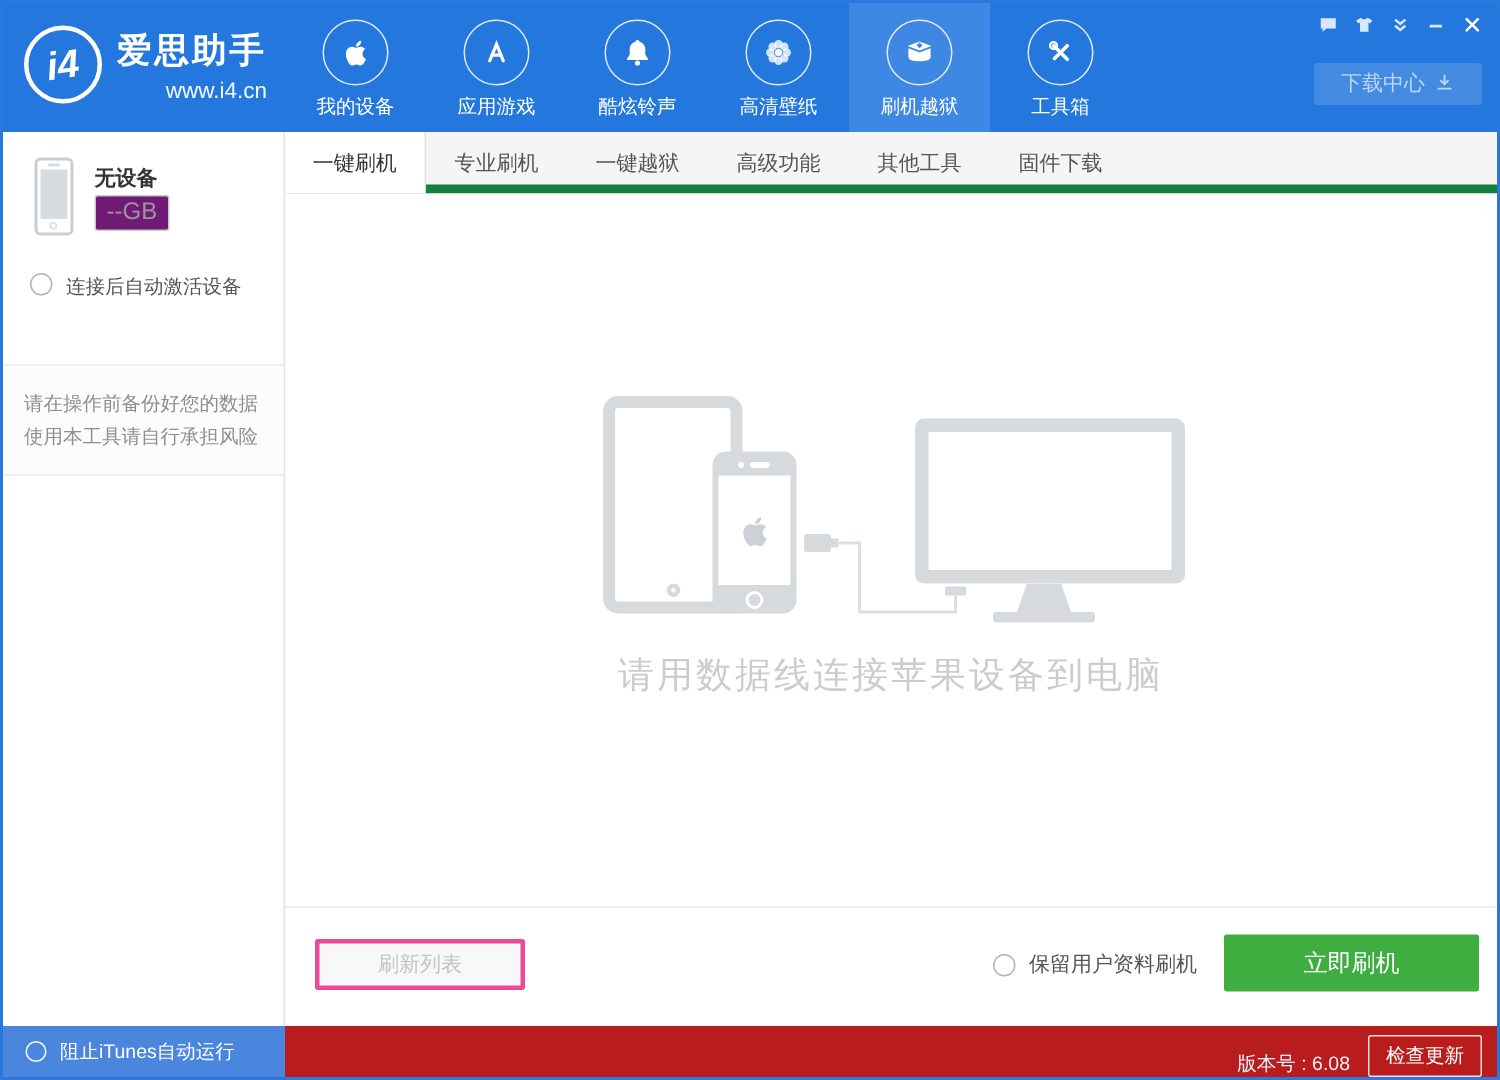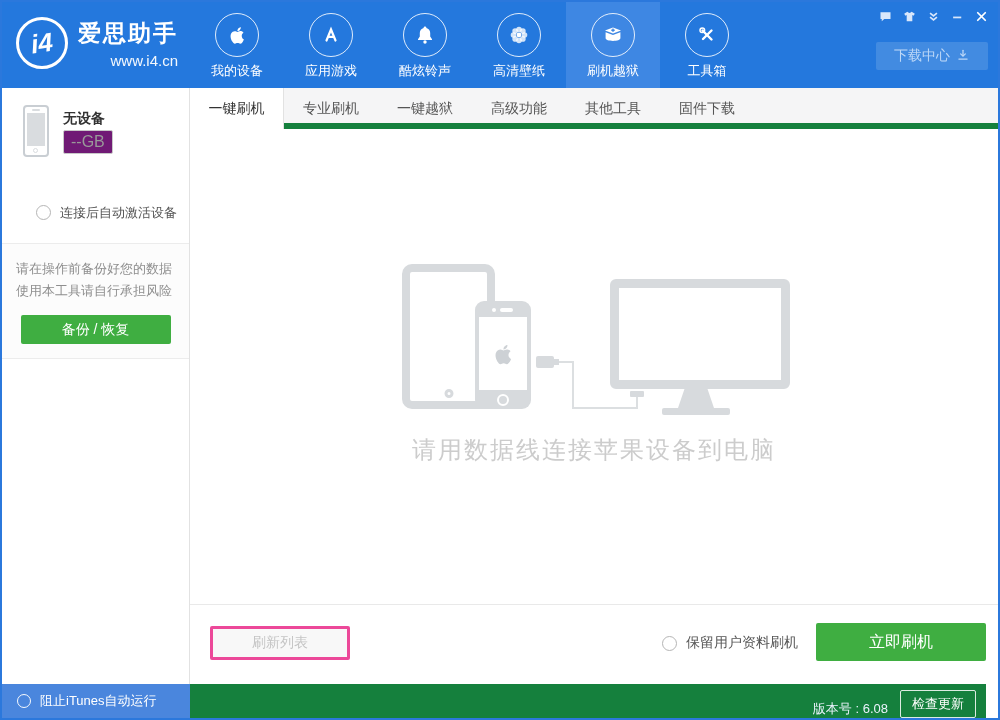--- a/index.html
+++ b/index.html
@@ -30,21 +30,21 @@
   .sidebar { position:absolute; top:86px; left:0; width:188px; bottom:34px; background:#fff; border-right:1px solid #e2e2e2; }
   .device-sec { height:94px; position:relative; }
   .dev-phone { position:absolute; left:21px; top:17px; width:26px; height:52px; border:2px solid #c9ced3; border-radius:4px; background:#fff; }
   .dev-phone .scr { position:absolute; left:2px; right:2px; top:6px; bottom:9px; background:#d9dcdf; }
   .dev-phone .spk { position:absolute; left:7px; top:2px; width:8px; height:2px; background:#d9dcdf; border-radius:1px; }
   .dev-phone .hm { position:absolute; left:8px; bottom:2px; width:5px; height:5px; border:1px solid #d9dcdf; border-radius:50%; }
   .dev-name { position:absolute; left:61px; top:22px; font-size:14px; font-weight:bold; color:#333; }
   .dev-cap { position:absolute; left:61px; top:42px; font-size:16px; color:#999; border:1px solid #c9c9c9; border-radius:2px; padding:2px 7px; background:#701a75; }
   .status-sec { height:76px; background:#eef4f9; border-top:1px solid #e4e8eb; border-bottom:1px solid #e4e8eb; display:flex; align-items:center; padding-left:18px; font-size:13px; color:#666; }
   .status-val { color:#2da42d; font-weight:bold; }
-  .radio-sec { height:62px; display:flex; align-items:center; padding-left:34px; gap:9px; font-size:13px; color:#555; border-bottom:1px solid #ececec; cursor:pointer; }
+  .radio-sec { height:62px; display:flex; padding-left:18px; gap:9px; font-size:13px; color:#555; border-bottom:1px solid #ececec; cursor:pointer; }
   .radio { width:15px; height:15px; border:1px solid #b5b5b5; border-radius:50%; background:#fff; flex:0 0 auto; }
   .warn-sec { padding:14px 0 14px; background:#fcfcfc; border-bottom:1px solid #ececec; }
   .warn-line { font-size:13px; color:#8e8e8e; padding-left:14px; line-height:22px; }
   .backup-btn { display:block; margin:13px auto 0; width:150px; height:29px; background:#3fae41; color:#fff; border:none; border-radius:2px; font-size:14px; cursor:pointer; font-family:inherit; }
 
   
   .main { position:absolute; top:86px; left:188px; right:0; bottom:34px; background:#fff; }
   .tabbar { height:41px; background:#f5f5f6; border-bottom:6px solid #15803d; display:flex; }
   .tab { width:94px; line-height:40px; text-align:center; font-size:14px; color:#555; cursor:pointer; }
   .tab.active { background:#fff; border-right:1px solid #e2e2e2; color:#333; height:41px; position:relative; z-index:1; }
@@ -69,21 +69,21 @@
   .stand-neck { position:absolute; left:284px; top:125px; width:36px; height:19px; background:#d7dadd; clip-path:polygon(18% 0,82% 0,100% 100%,0 100%); }
   .stand-base { position:absolute; left:268px; top:144px; width:68px; height:7px; background:#d7dadd; border-radius:2px; }
   .hint { position:absolute; top:305px; left:0; right:0; text-align:center; font-size:24px; color:#ccc; letter-spacing:2px; }
 
   .actionbar { position:absolute; left:0; right:0; bottom:0; height:80px; border-top:1px solid #e9e9e9; background:#fff; }
   .refresh-btn { position:absolute; left:20px; top:21px; width:140px; height:34px; background:#f8f8f8; border:3px solid #ec4899; color:#c4c4c4; font-size:14px; border-radius:2px; font-family:inherit; }
   .keep-group { position:absolute; right:200px; top:29px; display:flex; align-items:center; gap:9px; font-size:14px; color:#555; cursor:pointer; }
   .flash-btn { position:absolute; right:12px; top:18px; width:170px; height:38px; background:#3fae41; border:none; border-radius:2px; color:#fff; font-size:16px; cursor:pointer; font-family:inherit; }
 
   
-  .footer { position:absolute; left:0; right:12px; bottom:0; height:34px; background:#15803d; }
+  .footer { position:absolute; left:0; right:0; bottom:0; height:34px; background:#b91c1c; }
   .footer-left { position:absolute; left:0; top:0; width:188px; height:100%; background:#4a86dd; display:flex; align-items:center; gap:9px; padding-left:15px; color:#fff; font-size:13px; cursor:pointer; }
   .radio-w { width:14px; height:14px; border:1px solid rgba(255,255,255,.95); border-radius:50%; flex:0 0 auto; }
   .footer-right { position:absolute; right:10px; top:0; height:100%; display:flex; align-items:flex-end; gap:12px; color:#eaf2fc; font-size:13px; }
   .check-btn { border:1px solid rgba(255,255,255,.85); background:transparent; color:#fff; font-size:13px; padding:4px 11px; border-radius:2px; cursor:pointer; font-family:inherit; }
 </style>
 </head>
 <body>
 
 <div class="window">
 
@@ -229,21 +229,20 @@
 
 
     <div class="radio-sec">
       <span class="radio"></span>
       <span>连接后自动激活设备</span>
     </div>
 
     <div class="warn-sec">
       <div class="warn-line">请在操作前备份好您的数据</div>
       <div class="warn-line">使用本工具请自行承担风险</div>
-      <button class="backup-btn">备份 / 恢复</button>
     </div>
   </div>
 
   <div class="main">
     <div class="tabbar">
       <div class="tab active">一键刷机</div>
       <div class="tab">专业刷机</div>
       <div class="tab">一键越狱</div>
       <div class="tab">高级功能</div>
       <div class="tab">其他工具</div>

